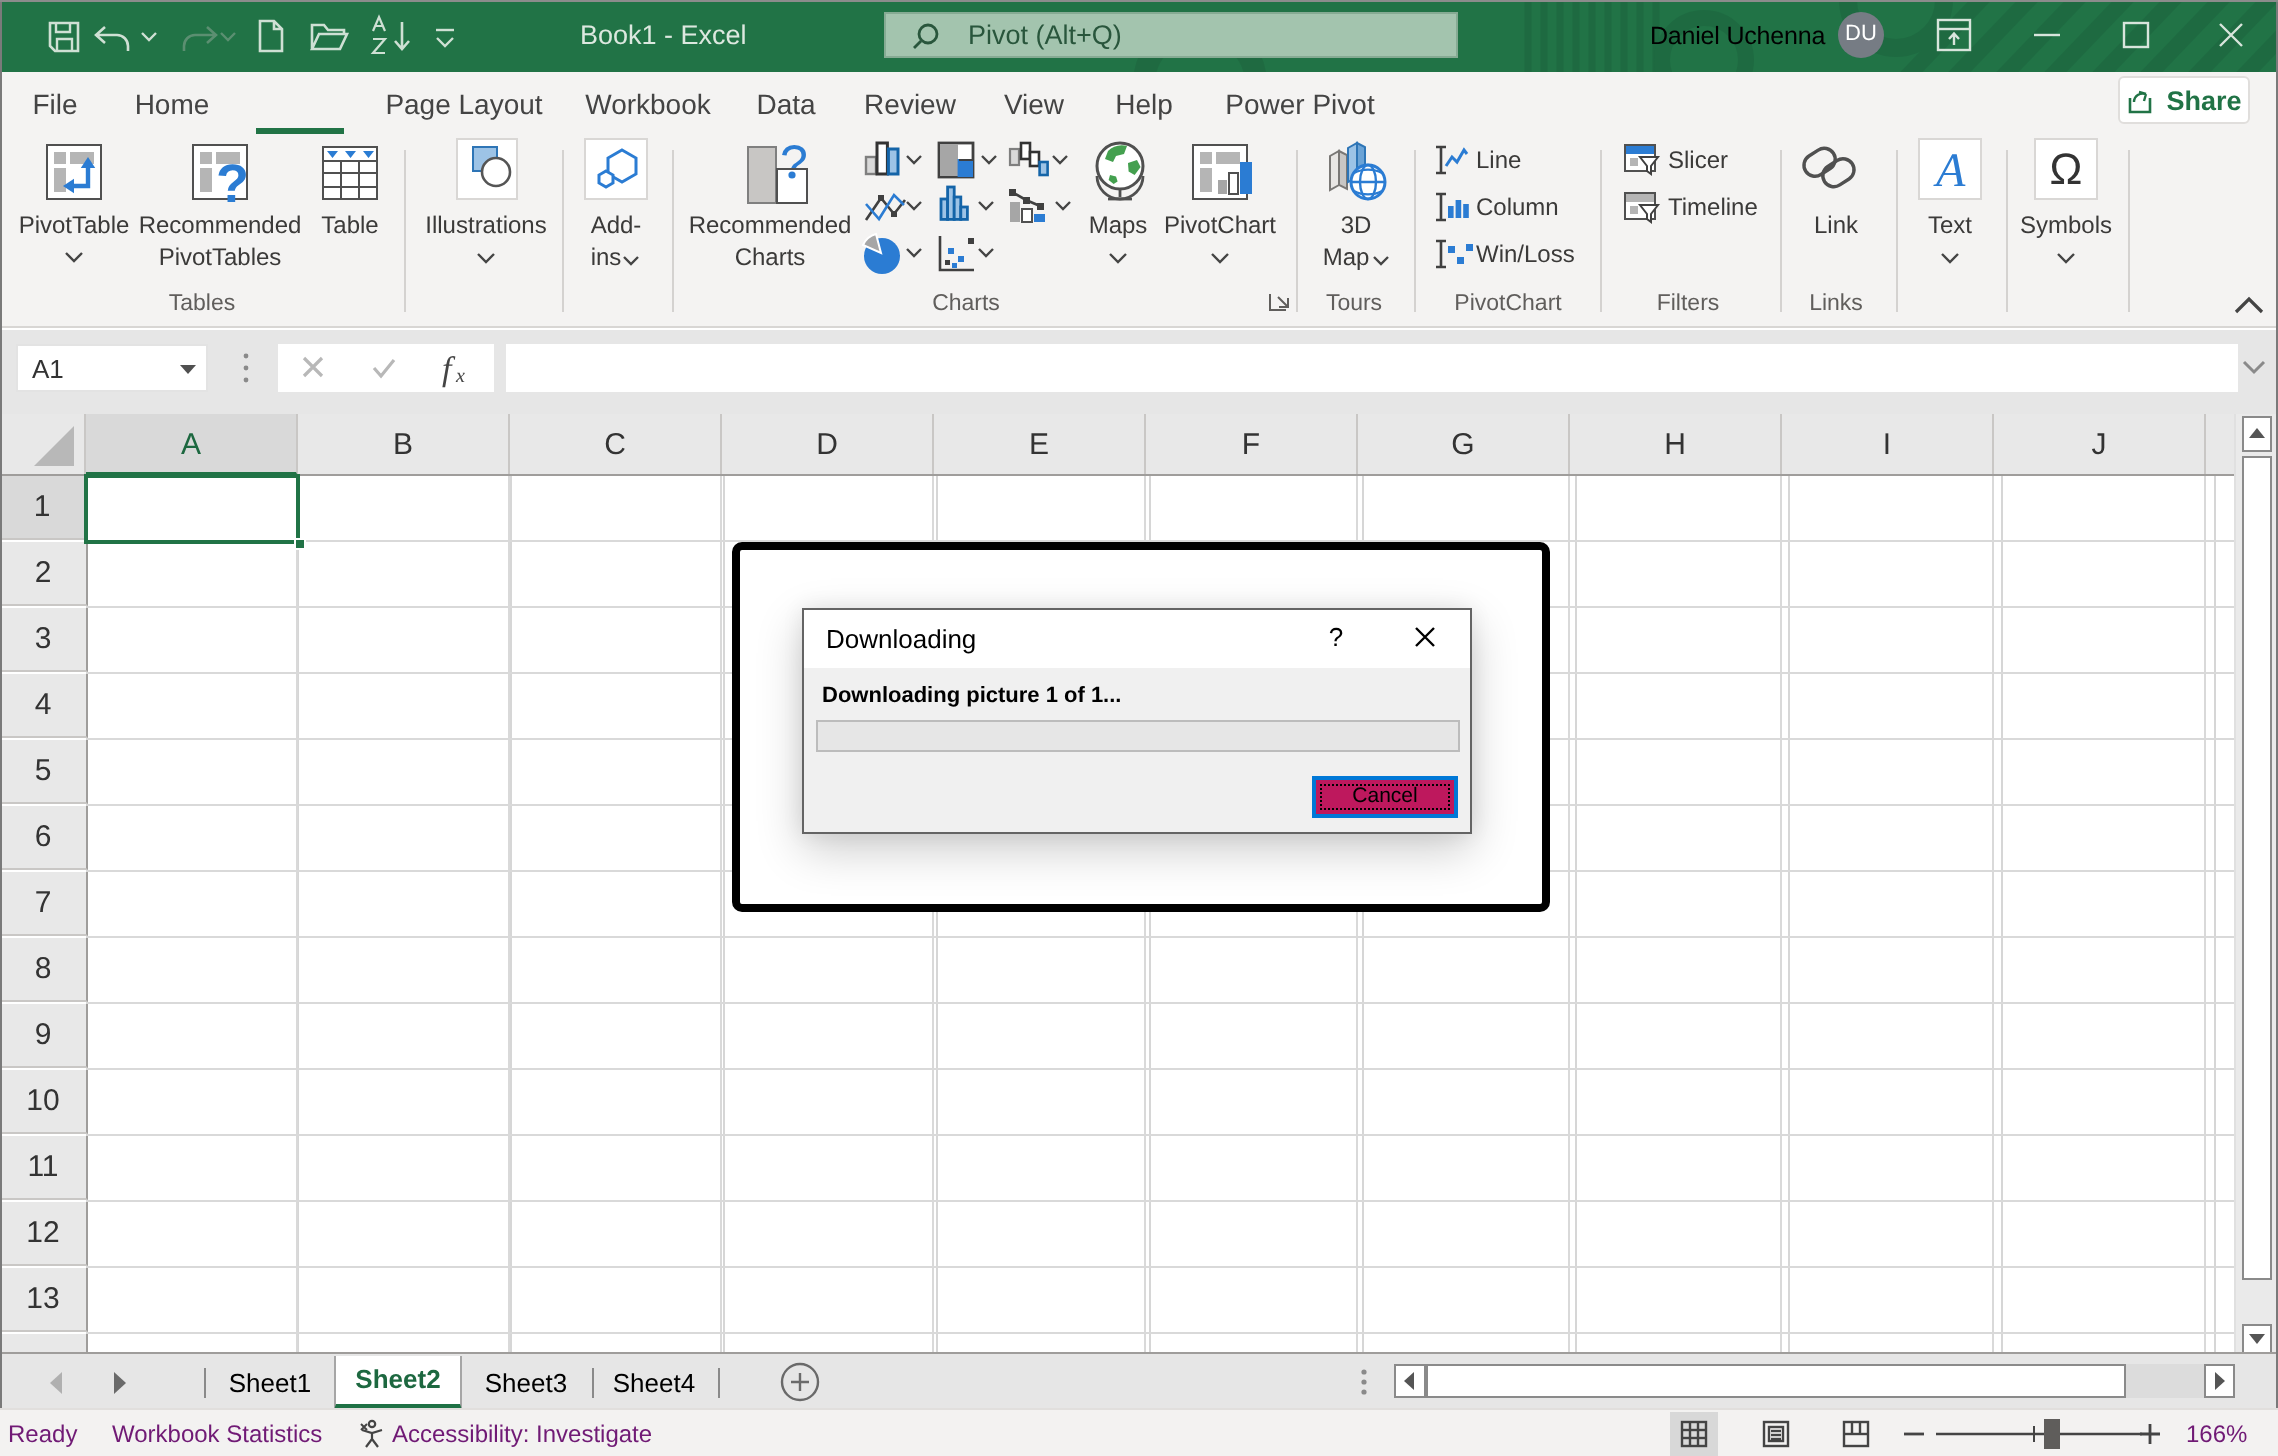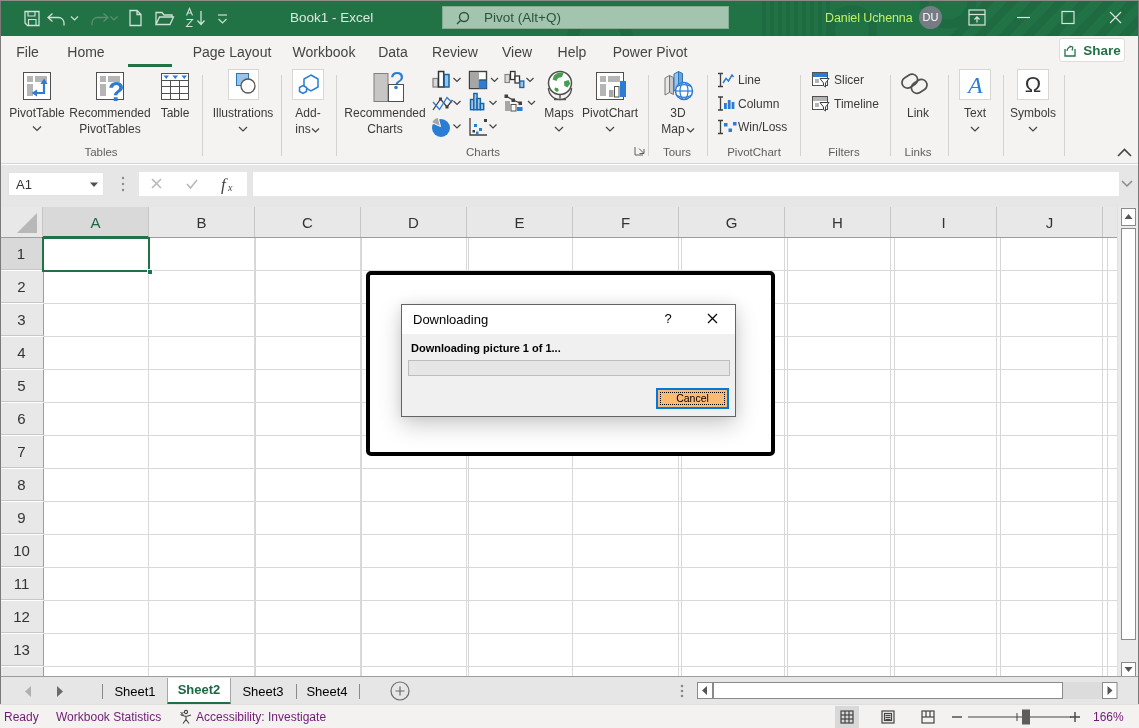--- a/index.html
+++ b/index.html
@@ -5,21 +5,21 @@
   * { margin:0; padding:0; box-sizing:border-box; }
   html,body { width:1139px; height:728px; overflow:hidden; }
   body { font-family:"Liberation Sans", sans-serif; position:relative; background:#fff; }
   .abs { position:absolute; }
 
   
   #titlebar { left:0; top:0; width:1139px; height:48px; background:#217346; overflow:hidden; }
   #titlebar .toprim { position:absolute; left:0; top:0; width:100%; height:1px; background:#8c8c8c; }
   #booktitle { position:absolute; left:290px; top:0; width:80px; height:36px; color:#dce8df; font-size:13.5px; line-height:36px; white-space:nowrap; }
   #searchbox { position:absolute; left:442px; top:6px; width:287px; height:23px; background:#a3c4ae; border:1px solid #85ab93; display:flex; align-items:center; color:#29563c; font-size:13.5px; }
-  #account { position:absolute; left:825px; top:0; height:36px; color:#bef264; font-size:12.5px; line-height:36px; letter-spacing:-0.1px;text-align:center; }
+  #account { position:absolute; left:825px; top:0; height:36px; color:#000000; font-size:12.5px; line-height:36px; letter-spacing:-0.1px;text-align:center; }
   .du { position:absolute; left:919px; top:6px; width:23px; height:23px; border-radius:50%; background:#767c84; color:#fff; font-size:11px; text-align:center; line-height:23px; }
 
   
   #tabrow { left:0; top:36px; width:1139px; height:31px; background:#f4f3f2; }
   .rtab { position:absolute; top:0; height:31px; line-height:32px; font-size:14px; color:#444; text-align:center; }
   #tab-insert { color:#1d6840; font-weight:bold; }
   #tab-insert-line { position:absolute; top:28px; height:3px; background:#217346; }
   #sharebtn { position:absolute; left:1059px; top:38px; width:66px; height:24px; background:#fff; border:1px solid #e0dedc; border-radius:3px; color:#217346; font-size:13.5px; display:flex; align-items:center; justify-content:center; gap:5px; }
 
   
@@ -49,21 +49,21 @@
   #a1handle { position:absolute; left:147px; top:62px; width:6px; height:6px; background:#217346; border:1px solid #fff; }
 
   
   #blackrect { left:366px; top:271px; width:409px; height:185px; border:4px solid #000; border-radius:5px; background:#fff; }
   #dlg { left:401px; top:304px; width:335px; height:113px; background:#f0f0f0; border:1px solid #646464; box-shadow:0 8px 22px rgba(0,0,0,0.20), 0 0 10px rgba(0,0,0,0.08); }
   #dlg-title { position:absolute; left:0; top:0; width:100%; height:29px; background:#fff; font-size:13px; color:#000; line-height:30px; padding-left:11px; }
   #dlg-help { position:absolute; left:655px; top:304px; width:26px; height:29px; font-size:13px; color:#000; text-align:center; line-height:30px; }
   #dlg-x { position:absolute; left:700px; top:304px; width:26px; height:29px; }
   #dlg-msg { position:absolute; left:411px; top:342px; font-size:11px; font-weight:bold; color:#000; }
   #dlg-prog { position:absolute; left:408px; top:360px; width:322px; height:16px; background:#e6e6e6; border:1px solid #bcbcbc; }
-  #dlg-cancel { position:absolute; left:656px; top:388px; width:73px; height:21px; background:#fdba74; border:2px solid #0078d7; font-size:10.5px; color:#000; text-align:center; line-height:16px; }
+  #dlg-cancel { position:absolute; left:656px; top:388px; width:73px; height:21px; background:#be185d; border:2px solid #0078d7; font-size:10.5px; color:#000; text-align:center; line-height:16px; }
   #dlg-cancel .focus { position:absolute; left:2px; top:2px; right:2px; bottom:2px; border:1px dotted #000; }
 
   
   #tabbar { left:0; top:676px; width:1139px; height:28px; background:#e6e6e6; border-top:1px solid #9f9d9b; }
   .stab { position:absolute; top:1px; height:27px; line-height:27px; font-size:13px; color:#000000; text-align:center; }
   #stab-active { background:#fff; color:#1d6840; font-weight:bold; border-bottom:3px solid #1e7145; border-left:1px solid #a6a6a6; border-right:1px solid #a6a6a6; line-height:24px !important; }
   .stabsep { position:absolute; top:7px; height:15px; width:1px; background:#8a8a8a; }
 
   
   #statusbar { left:0; top:704px; width:1139px; height:24px; background:#f3f2f1; border-top:1px solid #e1dfdd; font-size:12px; color:#701a75; }

